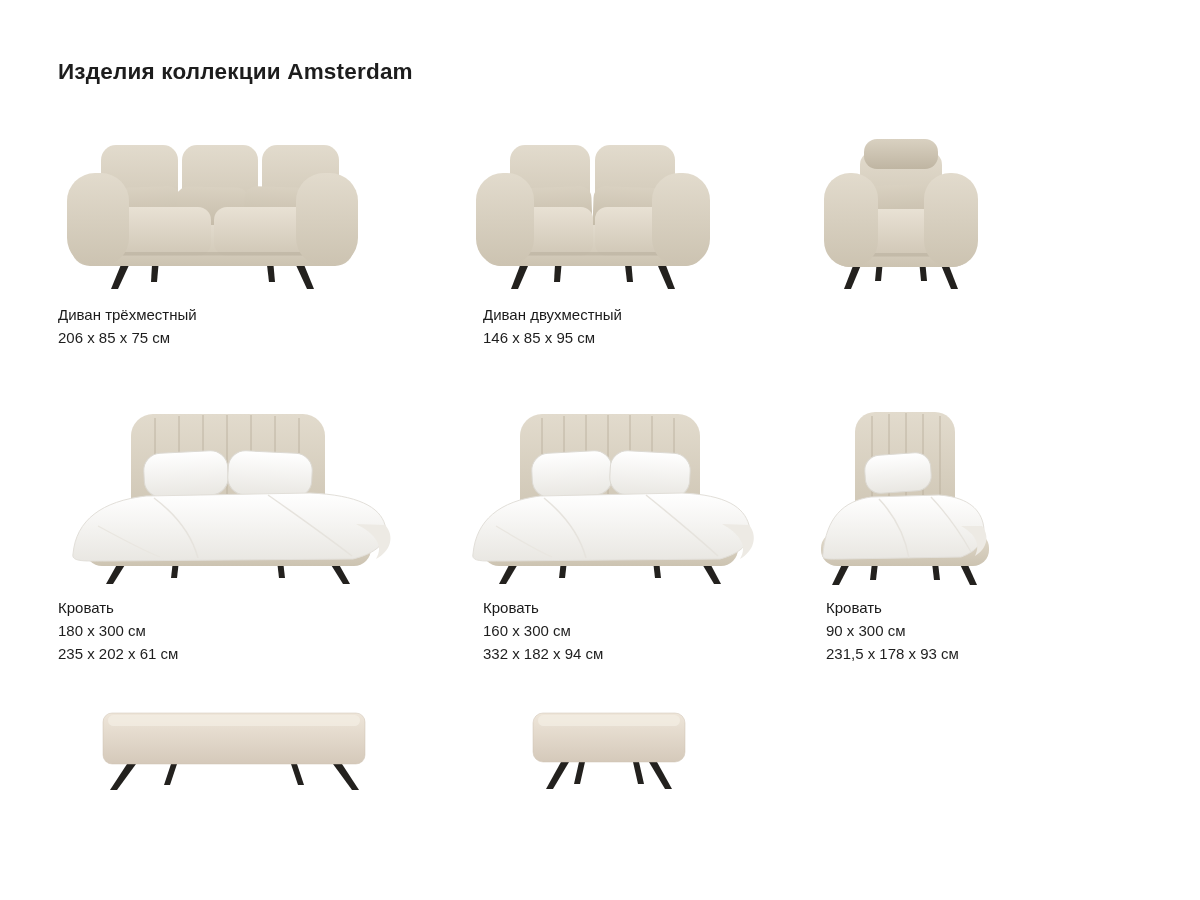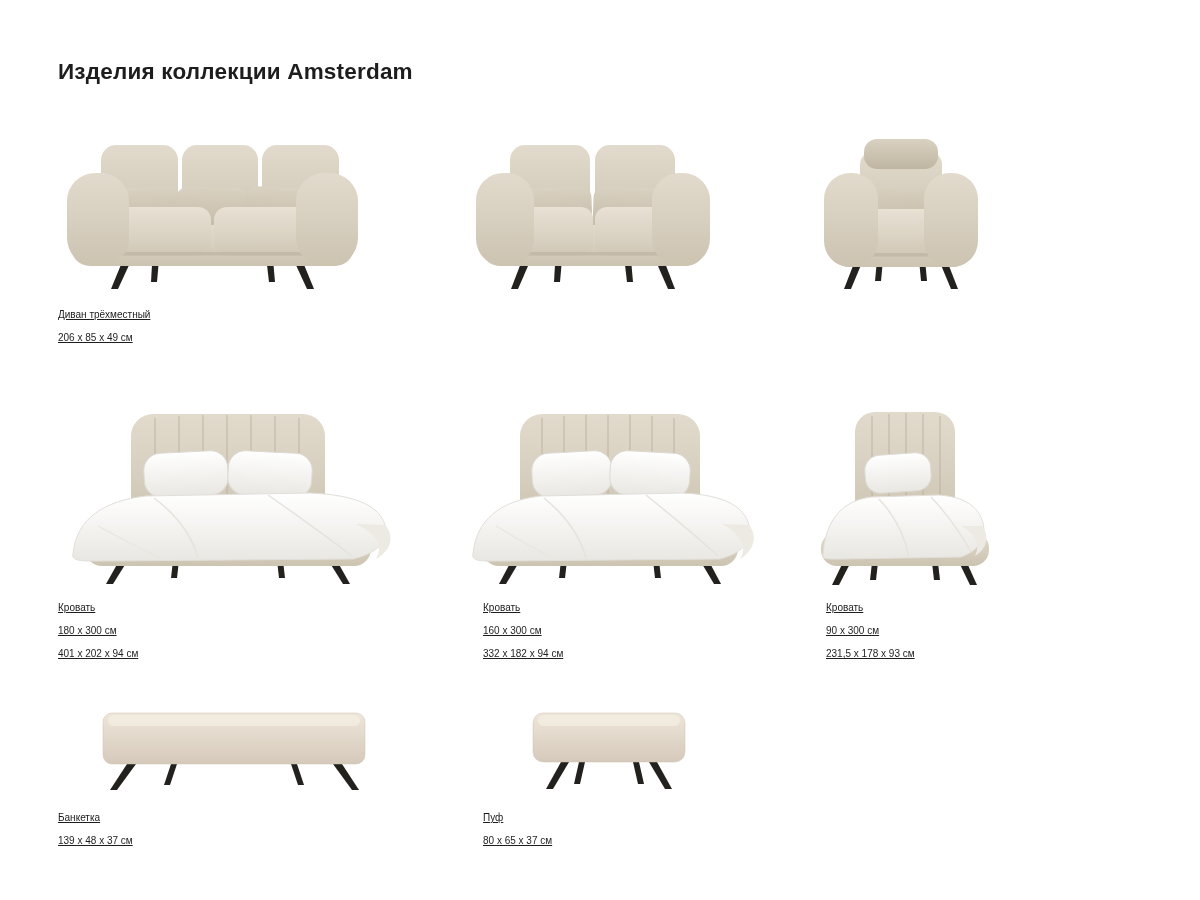--- a/index.html
+++ b/index.html
@@ -1,21 +1,21 @@
 <!DOCTYPE html>
 <html><head>
 <meta charset="utf-8">
 <style>
   html,body{margin:0;padding:0;background:#ffffff;}
   .page{position:relative;width:1200px;height:880px;background:#ffffff;overflow:hidden;
         font-family:"Liberation Sans",sans-serif;}
   .title{position:absolute;left:58px;top:44px;font-size:22.5px;font-weight:700;
          color:#1d1d1d;letter-spacing:.2px;}
   .img{position:absolute;display:block;}
-  .label{position:absolute;font-size:10px;line-height:23px;color:#1e1e1e;font-weight:400;text-decoration:underline;}
+  .label{position:absolute;font-size:15px;line-height:23px;color:#1e1e1e;font-weight:400;}
   .label .name{color:#1a1a1a;}
   .label div:empty{display:none;}
   svg{overflow:visible;}
 </style>
 </head>
 <body>
 
 <div class="page">
 
   <svg width="0" height="0" style="position:absolute" aria-hidden="true">
@@ -68,21 +68,21 @@
       <rect x="159" y="77" width="123" height="49" rx="13" fill="url(#seatG)"></rect>
       <rect x="30" y="122" width="256" height="3.5" rx="1.75" fill="#b2a896" opacity="0.45"></rect>
     </g>
     <g>
       <rect x="12" y="43" width="62" height="93" rx="28" fill="url(#fab)"></rect>
       <rect x="241" y="43" width="62" height="93" rx="28" fill="url(#fab)"></rect>
     </g>
   </svg>
   <div class="label" style="left:58px;top:303px">
     <div class="name">Диван трёхместный</div>
-    <div class="dims">206 x 85 x 49 см</div>
+    <div class="dims">206 x 85 x 75 см</div>
   </div>
 
   <svg class="img" style="left:468px;top:130px" width="250" height="162" viewBox="0 0 250 162">
     <g fill="#23211e">
       <polygon points="88,118 95,118 92,152 86,152"></polygon>
       <polygon points="155,118 162,118 165,152 159,152"></polygon>
       <polygon points="58,120 67,120 50,159 43,159"></polygon>
       <polygon points="183,120 192,120 207,159 200,159"></polygon>
     </g>
     <g>
@@ -97,20 +97,24 @@
     <g>
       <rect x="29" y="77" width="96" height="49" rx="12" fill="url(#seatG)"></rect>
       <rect x="127" y="77" width="96" height="49" rx="12" fill="url(#seatG)"></rect>
       <rect x="26" y="122" width="198" height="3.5" rx="1.75" fill="#b2a896" opacity="0.45"></rect>
     </g>
     <g>
       <rect x="8" y="43" width="58" height="93" rx="27" fill="url(#fab)"></rect>
       <rect x="184" y="43" width="58" height="93" rx="27" fill="url(#fab)"></rect>
     </g>
   </svg>
+  <div class="label" style="left:483px;top:303px">
+    <div class="name">Диван двухместный</div>
+    <div class="dims">146 x 85 x 95 см</div>
+  </div>
 
   <svg class="img" style="left:820px;top:131px" width="162" height="161" viewBox="0 0 162 161">
     <g fill="#23211e">
       <polygon points="58,118 64,118 61,150 55,150"></polygon>
       <polygon points="98,118 104,118 107,150 101,150"></polygon>
       <polygon points="38,122 46,122 31,158 24,158"></polygon>
       <polygon points="116,122 124,122 138,158 131,158"></polygon>
     </g>
     <rect x="40" y="20" width="82" height="74" rx="14" fill="url(#fab)"></rect>
     <rect x="44" y="8" width="74" height="30" rx="13" fill="url(#fabD)"></rect>
@@ -154,21 +158,21 @@
       <path d="M15,150 C18,116 44,97 88,92 L252,89 C300,91 322,103 327,121 C331,138 319,149 295,155 L48,157 C27,157 13,158 15,150 Z" fill="url(#bedG)" stroke="#e2dfd9"></path>
       <path d="M96,94 C120,112 134,132 140,154" stroke="#e6e3dd" stroke-width="1.5" fill="none"></path>
       <path d="M210,91 C240,112 268,132 294,152" stroke="#e6e3dd" stroke-width="1.5" fill="none"></path>
       <path d="M40,122 C62,134 84,146 102,153" stroke="#e9e6e0" stroke-width="1.3" fill="none"></path>
       <path d="M298,120 C318,130 326,142 318,155 C333,147 337,132 327,121 Z" fill="#edeae4"></path>
     </g>
   </svg>
   <div class="label" style="left:58px;top:596px">
     <div class="name">Кровать</div>
     <div class="dims">180 x 300 см</div>
-    <div class="dims">401 x 202 x 94 см</div>
+    <div class="dims">235 x 202 x 61 см</div>
   </div>
 
   <svg class="img" style="left:460px;top:404px" width="300" height="184" viewBox="0 0 300 184">
     <g fill="#23211e">
       <polygon points="102,148 108,148 105,174 99,174"></polygon>
       <polygon points="192,148 198,148 201,174 195,174"></polygon>
       <polygon points="56,148 65,148 46,180 39,180"></polygon>
       <polygon points="235,148 244,148 261,180 254,180"></polygon>
     </g>
     <g>
@@ -239,35 +243,27 @@
       <polygon points="78,58 84,58 77,79 71,79"></polygon>
       <polygon points="198,58 204,58 211,79 205,79"></polygon>
       <polygon points="34,58 43,58 24,84 17,84"></polygon>
       <polygon points="240,58 249,58 266,84 259,84"></polygon>
     </g>
     <g>
       <rect x="10" y="7" width="262" height="51" rx="9" fill="url(#velG)" stroke="#cfc3b2" stroke-width="0.5"></rect>
       <rect x="15" y="9" width="252" height="11" rx="5.5" fill="#f3ede3" opacity="0.75"></rect>
     </g>
   </svg>
-  <div class="label" style="left:58px;top:806px">
-    <div class="name">Банкетка</div>
-    <div class="dims">139 x 48 x 37 см</div>
-  </div>
 
   <svg class="img" style="left:517px;top:704px" width="184" height="88" viewBox="0 0 184 88">
     <g fill="#23211e">
       <polygon points="62,58 68,58 63,80 57,80"></polygon>
       <polygon points="116,58 122,58 127,80 121,80"></polygon>
       <polygon points="44,58 52,58 36,85 29,85"></polygon>
       <polygon points="132,58 140,58 155,85 148,85"></polygon>
     </g>
     <g>
       <rect x="16" y="9" width="152" height="49" rx="10" fill="url(#velG)" stroke="#cfc3b2" stroke-width="0.5"></rect>
       <rect x="21" y="11" width="142" height="11" rx="5.5" fill="#f3ede3" opacity="0.75"></rect>
     </g>
   </svg>
-  <div class="label" style="left:483px;top:806px">
-    <div class="name">Пуф</div>
-    <div class="dims">80 x 65 x 37 см</div>
-  </div>
 
 </div>
 
 </body></html>

